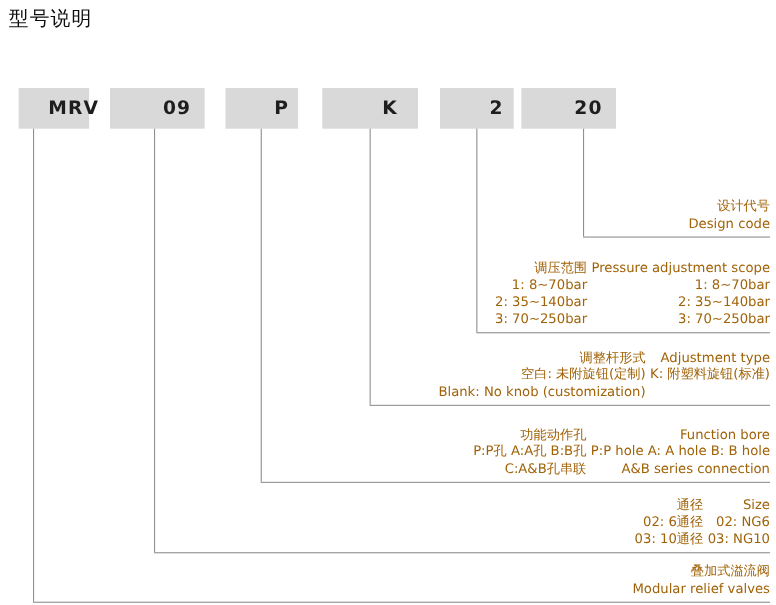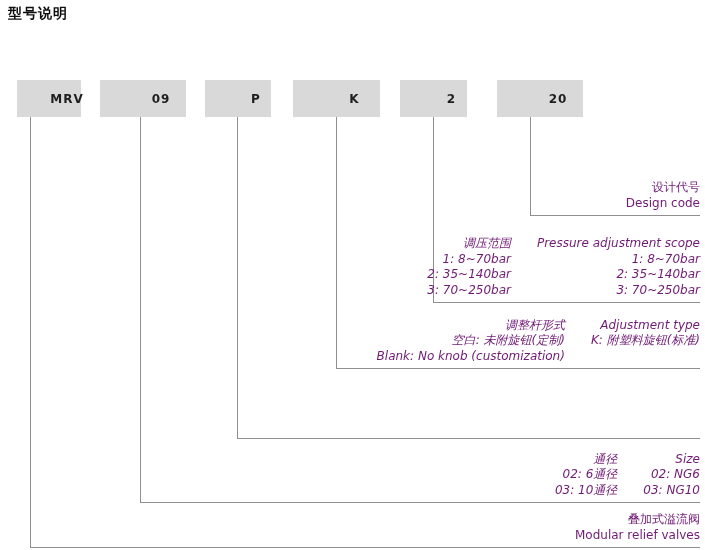--- a/index.html
+++ b/index.html
@@ -12,78 +12,77 @@
     position: relative;
     width: 705px;
     height: 550px;
     background: #ffffff;
     overflow: hidden;
   }
   .title {
     position: absolute;
     left: 8px;
     top: 5px;
-    font-size: 14px;
-    font-weight: bold;
+    font-size: 18px;
+    font-weight: normal;
     color: #0d0d0d;
     letter-spacing: 1px;
   }
   .code-box {
     position: absolute;
     top: 80px;
     height: 37px;
     background: #d9d9d9;
     display: flex;
     align-items: center;
     justify-content: center;
-    font-size: 12px;
+    font-size: 17px;
     font-weight: bold;
     color: #1e1e1e;
     letter-spacing: 1px;
     padding-left: 36px;
   }
   .vline {
     position: absolute;
     width: 1px;
     background: #8f8f8f;
   }
   .hline {
     position: absolute;
     height: 1px;
     background: #8f8f8f;
   }
   .legend {
     position: absolute;
     font-size: 12px;
     line-height: 15.5px;
-    color: #701a75;
+    color: #a16207;
     text-align: right;
     white-space: nowrap;
   }
   .legend.grid {
     display: grid;
     grid-template-columns: auto auto;
-    column-gap: 26px;
+    column-gap: 4px;
     justify-items: end;
-    font-style: italic;
   }
 </style>
 </head>
 <body>
 
 <div class="canvas">
 
   <div class="title">型号说明</div>
 
   <div class="code-box" style="left:17px;  width:64px;">MRV</div>
   <div class="code-box" style="left:100px; width:86px;">09</div>
   <div class="code-box" style="left:205px; width:66px;">P</div>
   <div class="code-box" style="left:293px; width:87px;">K</div>
   <div class="code-box" style="left:400px; width:67px;">2</div>
-  <div class="code-box" style="left:497px; width:86px;">20</div>
+  <div class="code-box" style="left:474px; width:86px;">20</div>
 
   <div class="vline" style="left:30px;  top:117px; height:430px;"></div>
   <div class="vline" style="left:140px; top:117px; height:385px;"></div>
   <div class="vline" style="left:237px; top:117px; height:321px;"></div>
   <div class="vline" style="left:336px; top:117px; height:251px;"></div>
   <div class="vline" style="left:433px; top:117px; height:185px;"></div>
   <div class="vline" style="left:530px; top:117px; height:98px;"></div>
 
   <div class="hline" style="left:530px; top:215px; width:170px;"></div>
   <div class="hline" style="left:433px; top:302px; width:267px;"></div>
@@ -109,20 +108,28 @@
   </div>
 
   <div class="legend grid" style="right:5px; bottom:186px;margin-top:20px;">
     <span>调整杆形式</span>
     <span>Adjustment type</span>
     <span>空白: 未附旋钮(定制)</span>
     <span>K: 附塑料旋钮(标准)</span>
     <span>Blank: No knob (customization)</span>
   </div>
 
+  <div class="legend grid" style="right:5px; bottom:116px;">
+    <span>功能动作孔</span>
+    <span>Function bore</span>
+    <span>P:P孔  A:A孔  B:B孔</span>
+    <span>P:P hole  A: A hole  B: B hole</span>
+    <span>C:A&amp;B孔串联</span>
+    <span>A&amp;B series connection</span>
+  </div>
 
   <div class="legend grid" style="right:5px; bottom:52px;">
     <span>通径</span>
     <span>Size</span>
     <span>02: 6通径</span>
     <span>02: NG6</span>
     <span>03: 10通径</span>
     <span>03: NG10</span>
   </div>
 

